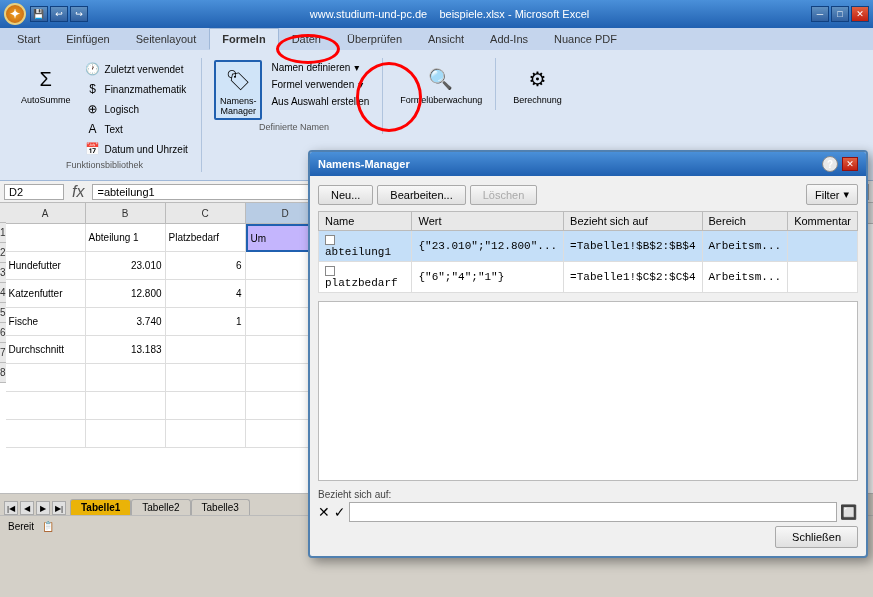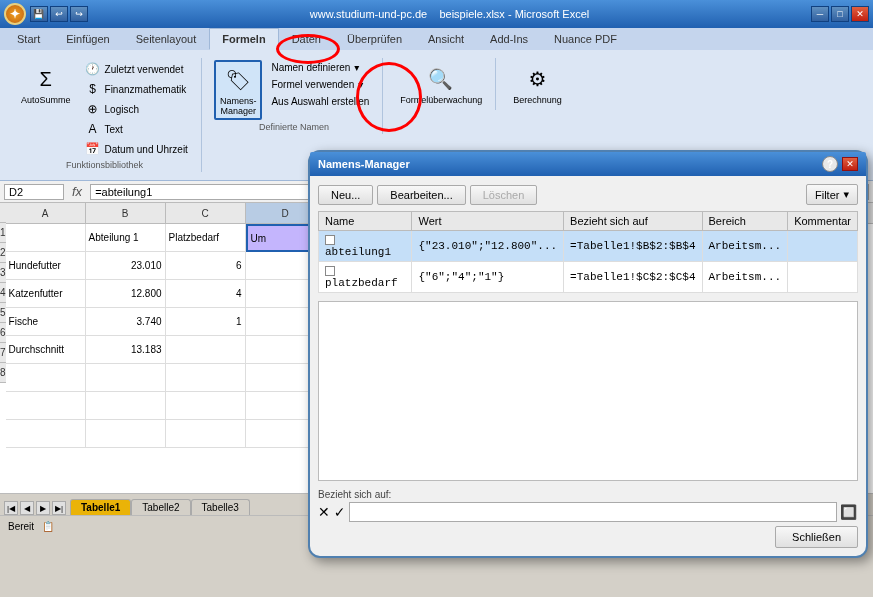--- a/index.html
+++ b/index.html
@@ -108,21 +108,21 @@
       gap: 4px;
       height: 22px;
     }
     .name-box {
       width: 60px;
       border: 1px solid #aaa;
       padding: 1px 4px;
       font-size: 11px;
       background: white;
     }
-    .fx-label { font-style: italic; font-size: 13px; color: #555; padding: 0 4px; }
+    .fx-label { font-style: italic; font-size: 16px; color: #555; padding: 0 4px; }
     .formula-input {
       flex: 1;
       border: 1px solid #aaa;
       padding: 1px 4px;
       font-size: 11px;
       background: white;
     }
 
     
     .sheet-area {
@@ -205,21 +205,21 @@
     }
 
     
     .dialog-overlay {
       position: absolute;
       top: 150px;
       left: 308px;
       width: 560px;
       background: #f0f0f0;
       border: 2px solid #5080b0;
-      border-radius: 12px;
+      border-radius: 4px;
       box-shadow: 4px 4px 12px rgba(0,0,0,0.4);
       z-index: 100;
     }
     .dialog-title-bar {
       background: linear-gradient(to bottom, #4a90d9, #2060b0);
       color: white;
       padding: 4px 8px;
       display: flex;
       align-items: center;
       justify-content: space-between;

